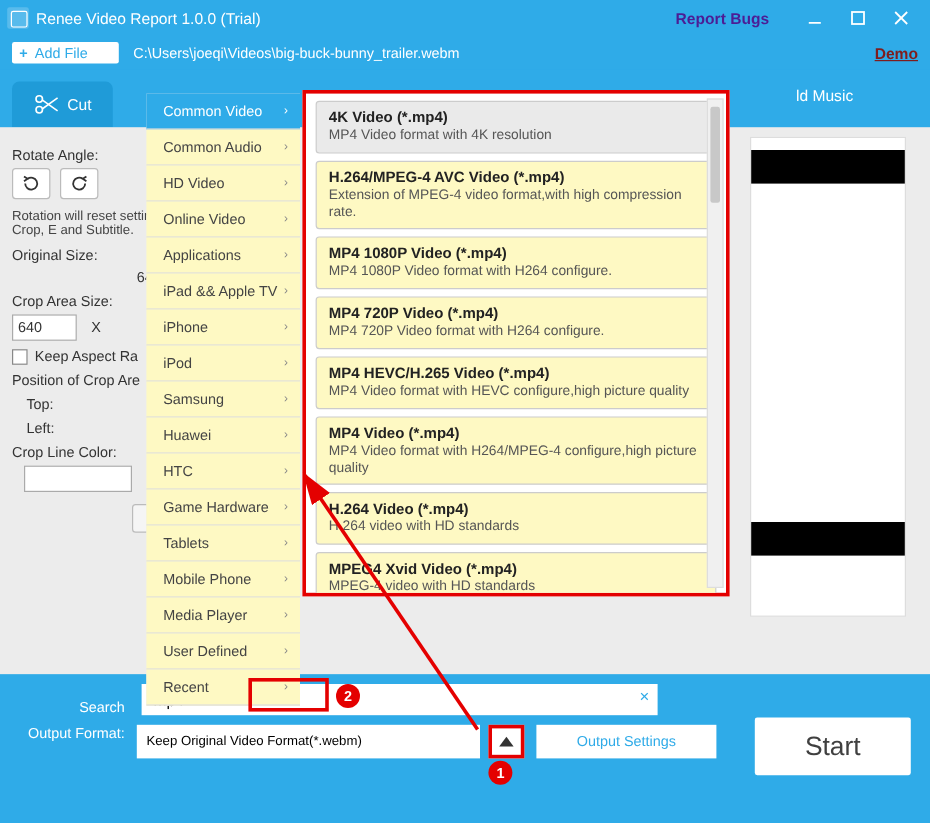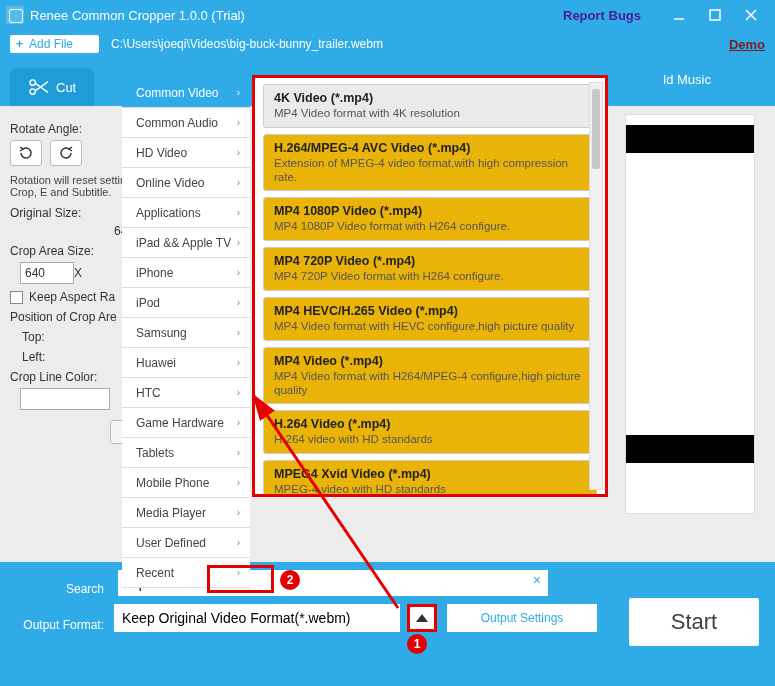--- a/index.html
+++ b/index.html
@@ -27,62 +27,62 @@
   .ld-music { position: absolute; right: 64px; top: 14px; color: #fff; font-size: 13px; }
 
   .content { flex: 1; background: #ececec; display: flex; padding: 10px; gap: 8px; position: relative; overflow: hidden; }
 
   .leftpanel { width: 160px; font-size: 12px; color: #333; }
   .leftpanel .lbl { margin: 6px 0 4px; }
   .rot-btns { display: flex; gap: 8px; }
   .rot-btn { width: 32px; height: 26px; background: #fff; border: 1px solid #bbb; border-radius: 3px; display:flex; align-items:center; justify-content:center; cursor:pointer; }
   .rot-btn svg { width: 16px; height: 14px; stroke:#333; fill:none; stroke-width:1.5; }
   .hint { font-size: 11px; color: #444; margin: 8px 0; }
-  .numrow { display:flex; align-items:center; gap:0; margin-left: 10px; }
+  .numrow { display:flex; align-items:center; gap:12px; }
   .spin { width: 54px; height: 22px; background:#fff; border:1px solid #aaa; font-size:12px; padding:0 4px; display:flex; align-items:center; }
   .chk { display:flex; align-items:flex-end; gap:6px; margin:6px 0; }
   .chk .box { width:13px; height:13px; border:1px solid #888; background:#fff; }
   .colorbox { width: 90px; height: 22px; background:#fff; border:1px solid #aaa; }
 
   .preview { position:absolute; right:20px; top:8px; width:130px; height:400px; background:#fff; border:1px solid #ddd; }
   .preview .blackbar { background:#000; height:28px; width:100%; }
   .preview .blackbar.top { margin-top: 10px; }
   .preview .blackbar.bot { position:absolute; bottom: 50px; }
 
   .default-btn { position:absolute; left: 110px; bottom: 118px; padding: 4px 18px; background:#f5f5f5; border:1px solid #bbb; border-radius:3px; font-size:12px; cursor:pointer; }
 
   
   .cat-sidebar { position:absolute; left: 122px; top: 78px; width: 128px; background:#ececec; z-index: 3; }
-  .cat-item { height: 30px; background: #ffffff; border-bottom: 1px solid #ddd; display:flex; align-items:center; justify-content:space-between; padding: 0 10px 0 14px; font-size:12px; color:#444; cursor:pointer; }
+  .cat-item { height: 30px; background: #fef9c3; border-bottom: 1px solid #ddd; display:flex; align-items:center; justify-content:space-between; padding: 0 10px 0 14px; font-size:12px; color:#444; cursor:pointer; }
   .cat-item.active { background: #2fabe8; color:#fff; }
   .cat-item .chev { font-size:10px; color:#888; }
   .cat-item.active .chev { color:#fff; }
 
   
   .formats-wrap { position:absolute; left: 252px; top: 75px; width: 356px; height: 422px; border: 3px solid #e40000; background:#fff; z-index:3; }
   .formats-scroll { height: 100%; overflow-y: hidden; }
-  .fmt-item { border: 1px solid #ccc; border-radius: 3px; margin: 6px 8px; padding: 6px 10px; background:#eab308; cursor:pointer; }
+  .fmt-item { border: 1px solid #ccc; border-radius: 3px; margin: 6px 8px; padding: 6px 10px; background:#fef9c3; cursor:pointer; }
   .fmt-item:first-child { background:#eaeaea; }
   .fmt-title { font-weight: 700; font-size: 12.5px; color:#222; }
   .fmt-desc { font-size: 11.5px; color:#555; margin-top:2px; line-height:1.2; }
   .scrollbar { position:absolute; right:2px; top:4px; bottom:4px; width:14px; background:#f0f0f0; border:1px solid #ddd; }
   .scrollbar .thumb { position:absolute; top:6px; left:2px; right:2px; height:80px; background:#c8c8c8; border-radius:2px; }
 
   
   .bottombar { height: 124px; background:#2fabe8; padding: 6px 14px; position: relative; }
   .searchrow { display:flex; align-items:flex-end; gap:14px; margin-bottom: 8px; margin-top: 2px; }
   .searchrow .lbl { color:#fff; font-size:12px; width: 90px; text-align:right; }
   .searchbox-wrap { position:relative; }
   .searchbox { width: 430px; height: 26px; background:#fff; border:none; font-size:13px; padding: 0 30px 0 10px; }
   .search-redbox { position:absolute; left: 207px; top: 3px; width: 67px; height: 28px; border:3px solid #e40000; z-index:5; pointer-events:none; }
   .clear-x { position:absolute; right: 234px; top: 10px; color:#2fabe8; font-size:14px; cursor:pointer; pointer-events:auto; }
 
-  .outrow { display:flex; align-items:flex-end; gap:10px; margin-bottom: 8px; }
+  .outrow { display:flex; align-items:flex-start; gap:10px; margin-bottom: 8px; }
   .outrow .lbl { color:#fff; font-size:12px; width: 90px; text-align:right; }
-  .fmt-select { width: 286px; height: 28px; background:#fff; display:flex; align-items:center; font-size:14px; padding: 0 8px; position:relative; }
+  .fmt-select { width: 286px; height: 28px; background:#fff; display:flex; align-items:center; font-size:11px; padding: 0 8px; position:relative; }
   .fmt-arrow-wrap { width: 30px; height:28px; background:#fff; display:flex; align-items:center; justify-content:center; border:3px solid #e40000; margin-left:-3px; cursor:pointer; position:relative; }
   .fmt-arrow-wrap .tri { width:0; height:0; border-left:6px solid transparent; border-right:6px solid transparent; border-bottom:8px solid #333; }
   .out-settings { width: 150px; height:28px; background:#fff; color:#2fabe8; display:flex; align-items:center; justify-content:center; font-size:12px; cursor:pointer; }
   .start-btn { position:absolute; right: 16px; top: 36px; width: 130px; height: 48px; background:#fff; color:#404040; font-size:22px; display:flex; align-items:center; justify-content:center; border-radius:2px; cursor:pointer; }
 
   .folderrow { display:flex; align-items:center; gap:10px; }
   .folderrow .lbl { color:#fff; font-size:12px; width: 90px; text-align:right; }
   .folderbox { width: 430px; height:26px; background:#fff; display:flex; align-items:center; font-size:13px; padding:0 8px; position:relative; }
   .folder-icons { position:absolute; right:6px; display:flex; gap:8px; }
   .folder-icons svg { width:16px; height:16px; stroke:#2fabe8; fill:none; stroke-width:2; cursor:pointer; }
@@ -91,21 +91,21 @@
   .badge { position:absolute; width:20px; height:20px; border-radius:50%; background:#e40000; color:#fff; font-size:12px; display:flex; align-items:center; justify-content:center; font-weight:600; z-index:10; pointer-events:none; }
   .arrow-svg { position:absolute; z-index:8; pointer-events:none; }
 </style>
 </head>
 <body>
 
 <div class="window">
 
   <div class="titlebar">
     <div class="title-icon"></div>
-    <div>Renee Common Cropper 1.0.0 (Trial)</div>
+    <div>Renee Video Report 1.0.0 (Trial)</div>
     <div class="spacer"></div>
     <div class="link">Report Bugs</div>
     <div class="winbtn">
         <svg viewBox="0 0 14 14">
           <line x1="2" y1="11" x2="12" y2="11"></line>
         </svg>
       </div>
     <div class="winbtn">
         <svg viewBox="0 0 14 14">
           <rect x="2" y="2" width="10" height="10"></rect>

